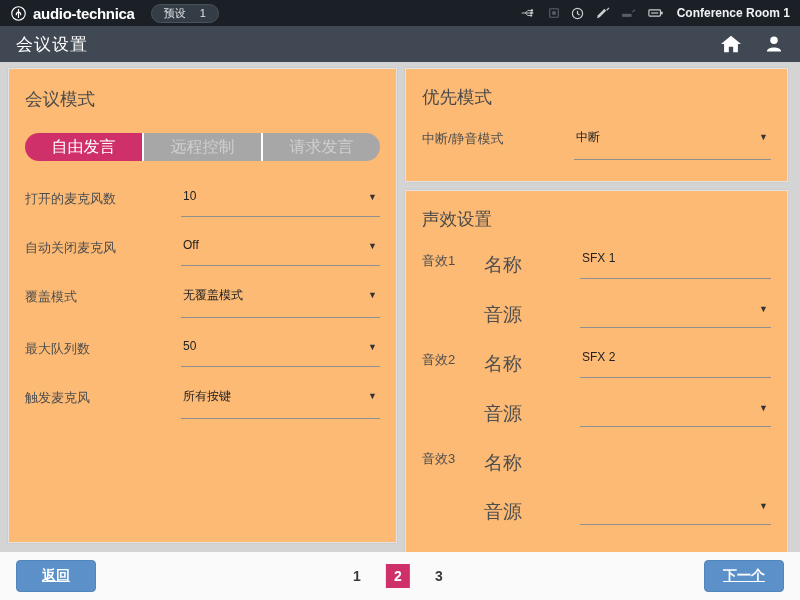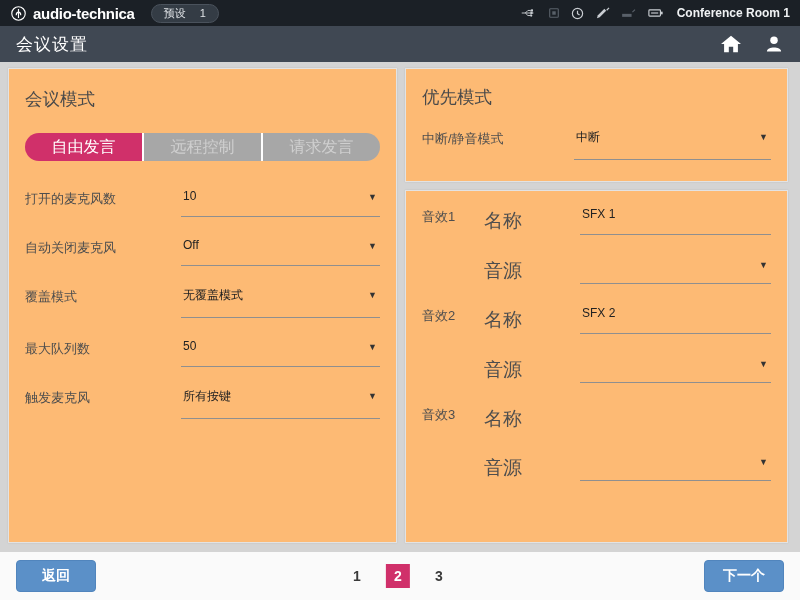--- a/index.html
+++ b/index.html
@@ -89,21 +89,21 @@
 
   
   .footer {
     flex: 1; background: #fafafa; position: relative;
     display: flex; align-items: center; justify-content: space-between;
     padding: 0 16px;
   }
   .btn {
     background: #5b90c8; color: #fff; border: 1px solid #5185bd; border-radius: 4px;
     font-family: inherit; font-size: 14px; font-weight: bold;
-    padding: 6px 0; width: 80px; text-align: center; cursor: pointer;
+    padding: 6px 0; width: 80px; text-align: center; cursor: pointer; text-decoration: underline;
   }
   .pagination {
     position: absolute; left: 50%; top: 50%; transform: translate(-52%, -50%);
     display: flex; align-items: center; gap: 17px;
   }
   .page-num {
     font-size: 14px; font-weight: bold; color: #3a3a3a; cursor: pointer;
     width: 24px; height: 24px; line-height: 24px; text-align: center;
   }
   .page-num.active { background: #d0306a; color: #fff; }
@@ -249,20 +249,21 @@
         <div class="frow">
           <span class="flabel">中断/静音模式</span>
           <div class="sel">
             <span class="sval">中断</span>
             <span class="caret">▼</span>
           </div>
         </div>
       </section>
 
       <section class="panel sfx-panel">
+        <h2>声效设置</h2>
 
         <div class="srow">
           <span class="sgroup">音效1</span>
           <span class="ssub">名称</span>
           <div class="sel no-line">
             <span class="sval">SFX 1</span>
           </div>
         </div>
         <div class="srow">
           <span class="sgroup"></span>

